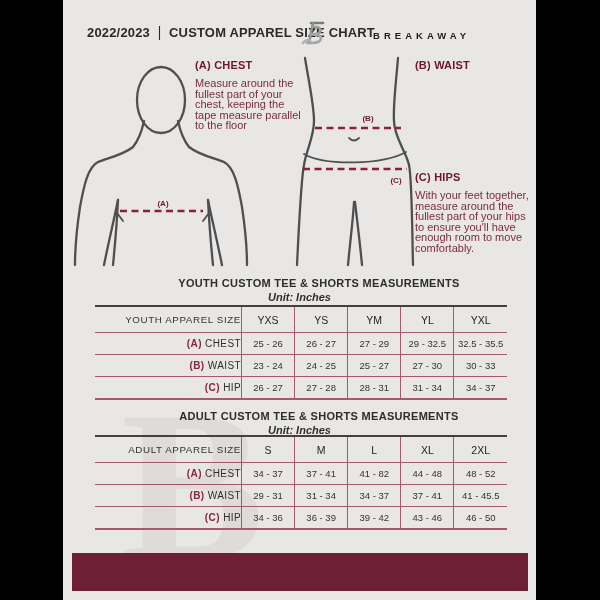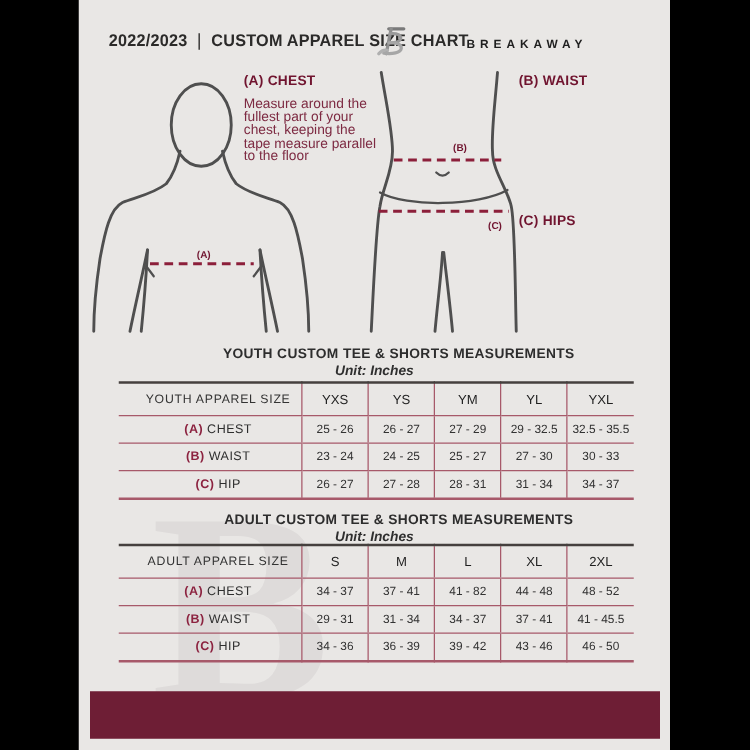--- a/index.html
+++ b/index.html
@@ -31,21 +31,21 @@
 
   
   .tbl-title{position:absolute;left:0;width:512px;text-align:center;font-size:11px;font-weight:700;color:#2d2d2d;letter-spacing:.3px;}
   .tbl-unit{position:absolute;left:0;width:473px;text-align:center;font-size:11px;font-style:italic;font-weight:600;color:#2f2f2f;}
   .youth-title{top:277px;} .youth-unit{top:291px;}
   .adult-title{top:410px;} .adult-unit{top:424px;}
   .size-table{position:absolute;left:32px;width:412px;border-collapse:collapse;table-layout:fixed;z-index:2;
     border-top:2px solid #45403e;border-bottom:2px solid var(--table-border);}
   .youth-tbl{top:305px;} .adult-tbl{top:435px;}
   .size-table th,.size-table td{border-bottom:1.5px solid var(--table-border);border-left:1.5px solid var(--table-border);padding:0;text-align:center;background:transparent;}
-  .size-table th:first-child,.size-table td:first-child{border-left:none;width:133px;text-align:center;padding-left:13px;}
+  .size-table th:first-child,.size-table td:first-child{border-left:none;width:133px;text-align:right;padding-left:13px;}
   .size-table th{height:25px;font-size:10.5px;font-weight:400;color:#1f1f1f;}
   .size-table th:first-child{font-weight:400;font-size:9.8px;letter-spacing:.6px;color:#333;}
   .size-table td{height:21px;font-size:9.5px;color:#333;}
   .size-table td:first-child{font-size:10px;color:#2e2e2e;letter-spacing:.4px;}
   .prefix{font-weight:700;color:#8c2340;}
 
   
   .watermark{position:absolute;left:58px;top:378px;font-family:"Liberation Serif",serif;font-weight:700;font-size:215px;line-height:215px;color:rgba(50,40,45,0.06);z-index:1;}
   .footer-bar{position:absolute;left:9px;top:553px;width:456px;height:38px;background:var(--maroon);z-index:3;}
 </style>
@@ -112,20 +112,21 @@
 
       <div class="instr instr-a">
         <h3>(A) CHEST</h3>
         <p>Measure around the fullest part of your chest, keeping the tape measure parallel to the floor</p>
       </div>
       <div class="instr instr-b">
         <h3>(B) WAIST</h3>
       </div>
       <div class="instr instr-c">
         <h3>(C) HIPS</h3>
+        <p>With your feet together, measure around the fullest part of your hips to ensure you'll have enough room to move comfortably.</p>
       </div>
     </div>
 
     <div class="watermark">B</div>
 
     <div class="tbl-title youth-title">YOUTH CUSTOM TEE &amp; SHORTS MEASUREMENTS</div>
     <div class="tbl-unit youth-unit">Unit: Inches</div>
     <table class="size-table youth-tbl">
       <tbody>
           <tr>

